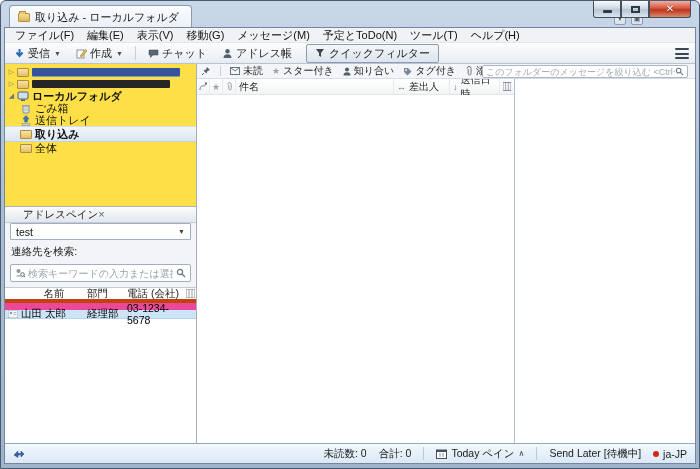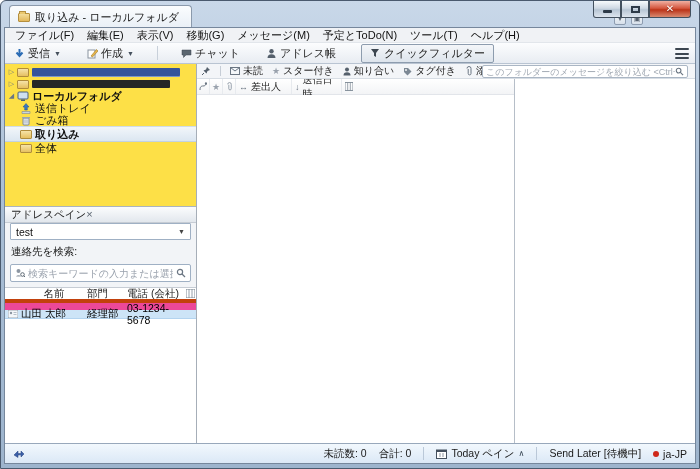--- a/index.html
+++ b/index.html
@@ -29,21 +29,21 @@
 
   
   .frame { position:absolute; left:3px; right:3px; top:26px; bottom:4px; display:flex; flex-direction:column;
     border:1px solid #76879c; background:#fff; }
 
   
   .menubar { height:15px; background:#f0f2f5; border-bottom:1px solid #e2e6eb; display:flex; align-items:center; padding:0 4px; gap:1px; font-size:11px; color:#111; flex:0 0 auto; }
   .menu-item { padding:0 6px; line-height:14px; }
 
   
-  .toolbar { height:21px; background:linear-gradient(#fcfdfe,#e8ecf2); border-bottom:1px solid #b9c4d2; display:flex; align-items:center; padding:0 4px; gap:16px; font-size:11px; color:#1b1b1b; position:relative; flex:0 0 auto; }
+  .toolbar { height:21px; background:linear-gradient(#fcfdfe,#e8ecf2); border-bottom:1px solid #b9c4d2; display:flex; align-items:center; padding:0 4px; gap:5px; font-size:11px; color:#1b1b1b; position:relative; flex:0 0 auto; }
   .tb-btn { display:flex; align-items:center; gap:3px; padding:1px 5px; border-radius:2px; }
   .caret { font-size:7px; color:#45505d; margin-left:1px; }
   .tb-sep { width:1px; height:14px; background:#c8d0da; margin:0 2px; }
   .qf-toggle { border:1px solid #8d9cae; background:linear-gradient(#f4f6f9,#dde4ec); border-radius:2px; padding:1px 8px; display:flex; align-items:center; gap:4px; margin-left:4px; }
   .tb-search { position:absolute; left:388px; top:2px; width:284px; height:17px; border:1px solid #8fa1b6; border-radius:2px; background:#fff; display:flex; align-items:center; padding:0 4px; }
   .tb-search input { border:none; outline:none; flex:1; font-size:10px; color:#333; font-family:inherit; background:transparent; }
   .tb-search input::placeholder { color:#9aa2ad; }
   .hamburger { position:absolute; right:6px; top:5px; width:14px; height:11px; display:flex; flex-direction:column; justify-content:space-between; }
   .hamburger i { height:2px; background:#3c4650; border-radius:1px; }
 
@@ -60,21 +60,21 @@
   .twisty { width:9px; font-size:7px; color:#6b7683; text-align:center; flex:0 0 auto; }
   .tree-ic { width:13px; margin-right:3px; display:flex; justify-content:center; flex:0 0 auto; }
   .redact { height:8px; border-radius:1px; }
   .redact.blue { background:#35549b; width:148px; box-shadow:0 1px 0 #7d97c9; }
   .redact.black { background:#262626; width:138px; }
   .bold { font-weight:bold; }
   .mini-folder { width:12px; height:9px; background:linear-gradient(#f6e3a8,#e6c061); border:1px solid #b08c3c; border-radius:1px; }
 
   
   .addr-pane { flex:1; display:flex; flex-direction:column; background:#f2f4f7; border-top:1px solid #aab4c0; min-height:0; }
-  .addr-header { height:16px; background:linear-gradient(#fbfcfd,#e2e7ed); border-bottom:1px solid #c6ccd4; display:flex; align-items:center; padding:0 6px; font-size:10.5px; color:#222; flex:0 0 auto; }
+  .addr-header { height:16px; background:linear-gradient(#fbfcfd,#e2e7ed); border-bottom:1px solid #c6ccd4; display:flex; align-items:center; padding:0 18px; font-size:10.5px; color:#222; flex:0 0 auto; }
   .addr-close { color:#5a6470; font-size:11px; line-height:1; }
   .addr-label { font-size:10.5px; color:#1a1a1a; padding:5px 6px 2px; }
   .addr-select { margin:0 5px; height:17px; border:1px solid #9fb0c4; background:#fff; display:flex; align-items:center; justify-content:space-between; padding:0 5px; font-size:10.5px; color:#111; border-radius:1px; }
   .dd-caret { font-size:7px; color:#444; }
   .addr-search { margin:3px 5px 5px; height:18px; border:1px solid #9fb0c4; background:#fff; border-radius:2px; display:flex; align-items:center; padding:0 4px; gap:3px; }
   .addr-search input { border:none; outline:none; flex:1; font-size:10px; color:#333; font-family:inherit; }
   .addr-search input::placeholder { color:#9aa2ad; }
   .contact-table { flex:1; background:#fff; border-top:1px solid #c6ccd4; font-size:10.5px; min-height:0; }
   .ct-row { display:flex; align-items:center; height:15px; }
   .ct-head { color:#222; border-bottom:4px solid #c2410c; }
@@ -224,35 +224,35 @@
               <svg width="12" height="11" viewBox="0 0 12 11">
                   <rect x="1" y="1" width="10" height="7" rx="1" fill="#cfe0ef" stroke="#49617c"></rect>
                   <rect x="4" y="8.5" width="4" height="1.5" fill="#49617c"></rect>
                 </svg>
             </span>
             <span class="bold">ローカルフォルダ</span>
           </div>
           <div class="tree-row child">
             <span class="tree-ic">
               <svg width="10" height="11" viewBox="0 0 10 11">
-                  <path d="M5 0.5 L8 4 H6.3 V7 H3.7 V4 H2 Z" fill="#3a78c2" stroke="#1f4f87" stroke-width=".5"></path>
-                  <path d="M1 8.5 h8 v2 h-8 Z" fill="#c9d4df" stroke="#7c8894" stroke-width=".6"></path>
-                </svg>
-            </span>
-            <span>送信トレイ</span>
-          </div>
-          <div class="tree-row child">
-            <span class="tree-ic">
-              <svg width="10" height="11" viewBox="0 0 10 11">
                   <rect x="2" y="3" width="6" height="7" rx="1" fill="#e7ecf1" stroke="#7c8894"></rect>
                   <rect x="1" y="2" width="8" height="1.4" fill="#9aa5b0"></rect>
                   <path d="M4 4.5 v4 M6 4.5 v4" stroke="#9aa5b0" stroke-width=".8"></path>
                 </svg>
             </span>
             <span>ごみ箱</span>
+          </div>
+          <div class="tree-row child">
+            <span class="tree-ic">
+              <svg width="10" height="11" viewBox="0 0 10 11">
+                  <path d="M5 0.5 L8 4 H6.3 V7 H3.7 V4 H2 Z" fill="#3a78c2" stroke="#1f4f87" stroke-width=".5"></path>
+                  <path d="M1 8.5 h8 v2 h-8 Z" fill="#c9d4df" stroke="#7c8894" stroke-width=".6"></path>
+                </svg>
+            </span>
+            <span>送信トレイ</span>
           </div>
           <div class="tree-row child sel">
             <span class="tree-ic">
                 <span class="mini-folder"></span>
               </span>
             <span>取り込み</span>
           </div>
           <div class="tree-row child">
             <span class="tree-ic">
                 <span class="mini-folder"></span>
@@ -373,20 +373,23 @@
                   </svg>
               </span>
               <span class="ch c-ic">
                   <span class="star-grey">★</span>
                 </span>
               <span class="ch c-ic">
                 <svg width="7" height="9" viewBox="0 0 8 10">
                     <path d="M2 2.5 a2 2 0 0 1 4 0 v5 a1.4 1.4 0 0 1 -2.8 0 V3" fill="none" stroke="#8c96a2" stroke-width="1"></path>
                   </svg>
               </span>
+              <span class="ch grow">
+                  <span>件名</span>
+                </span>
               <span class="ch c-from">
                   <span class="arrow-grey">↔</span>
                   <span>差出人</span>
                 </span>
               <span class="ch c-date">
                   <span class="arrow-grey">↓</span>
                   <span>送信日時</span>
                 </span>
               <span class="ch c-pick">
                 <svg width="9" height="9" viewBox="0 0 9 9">

